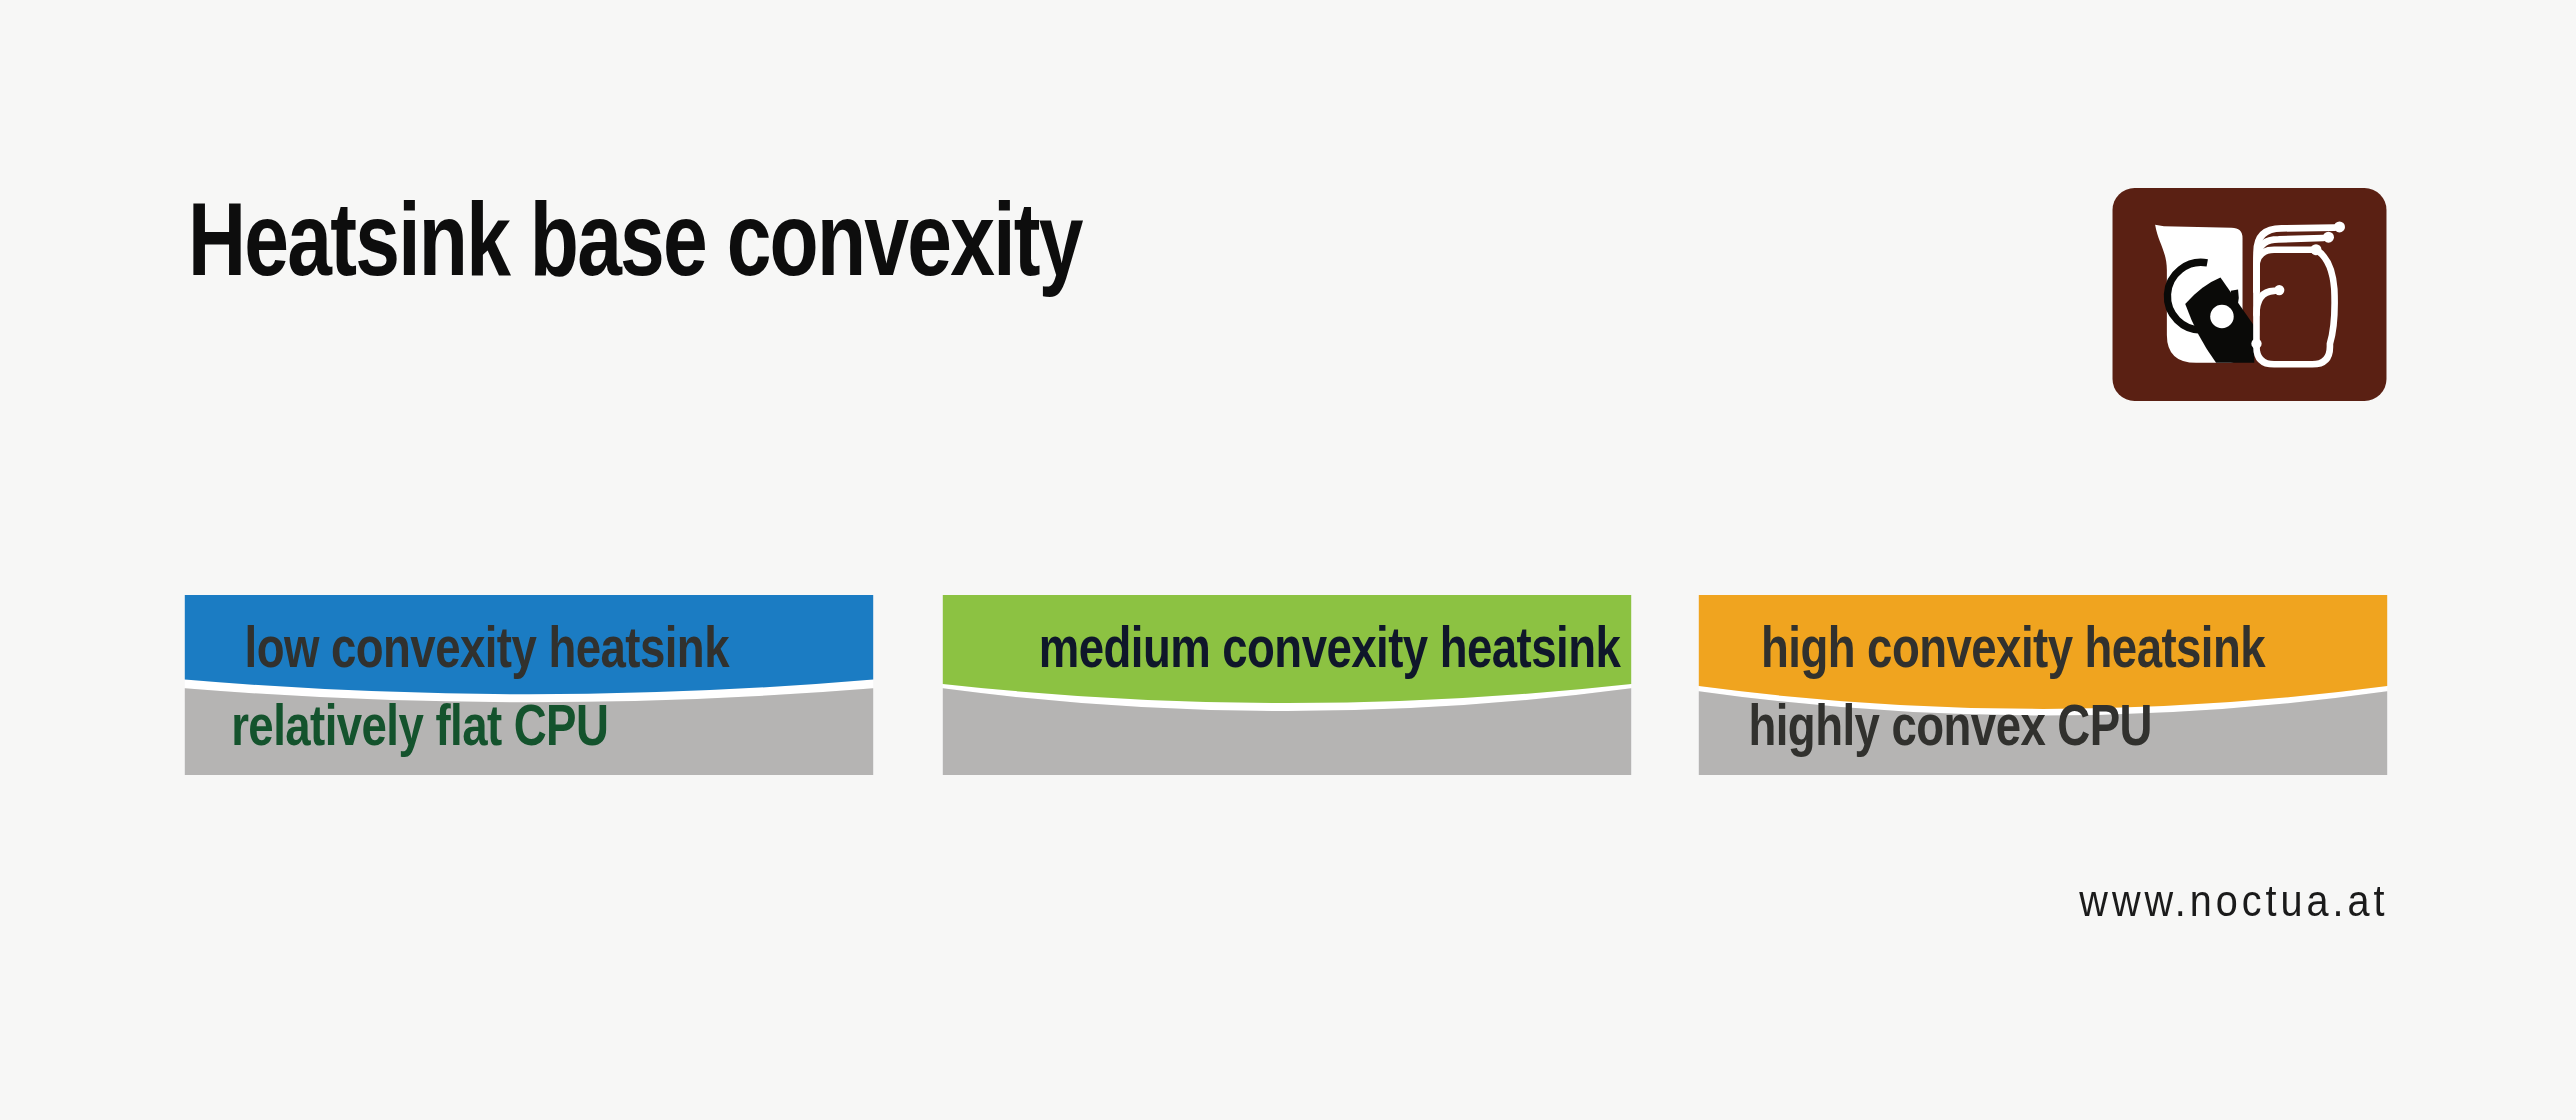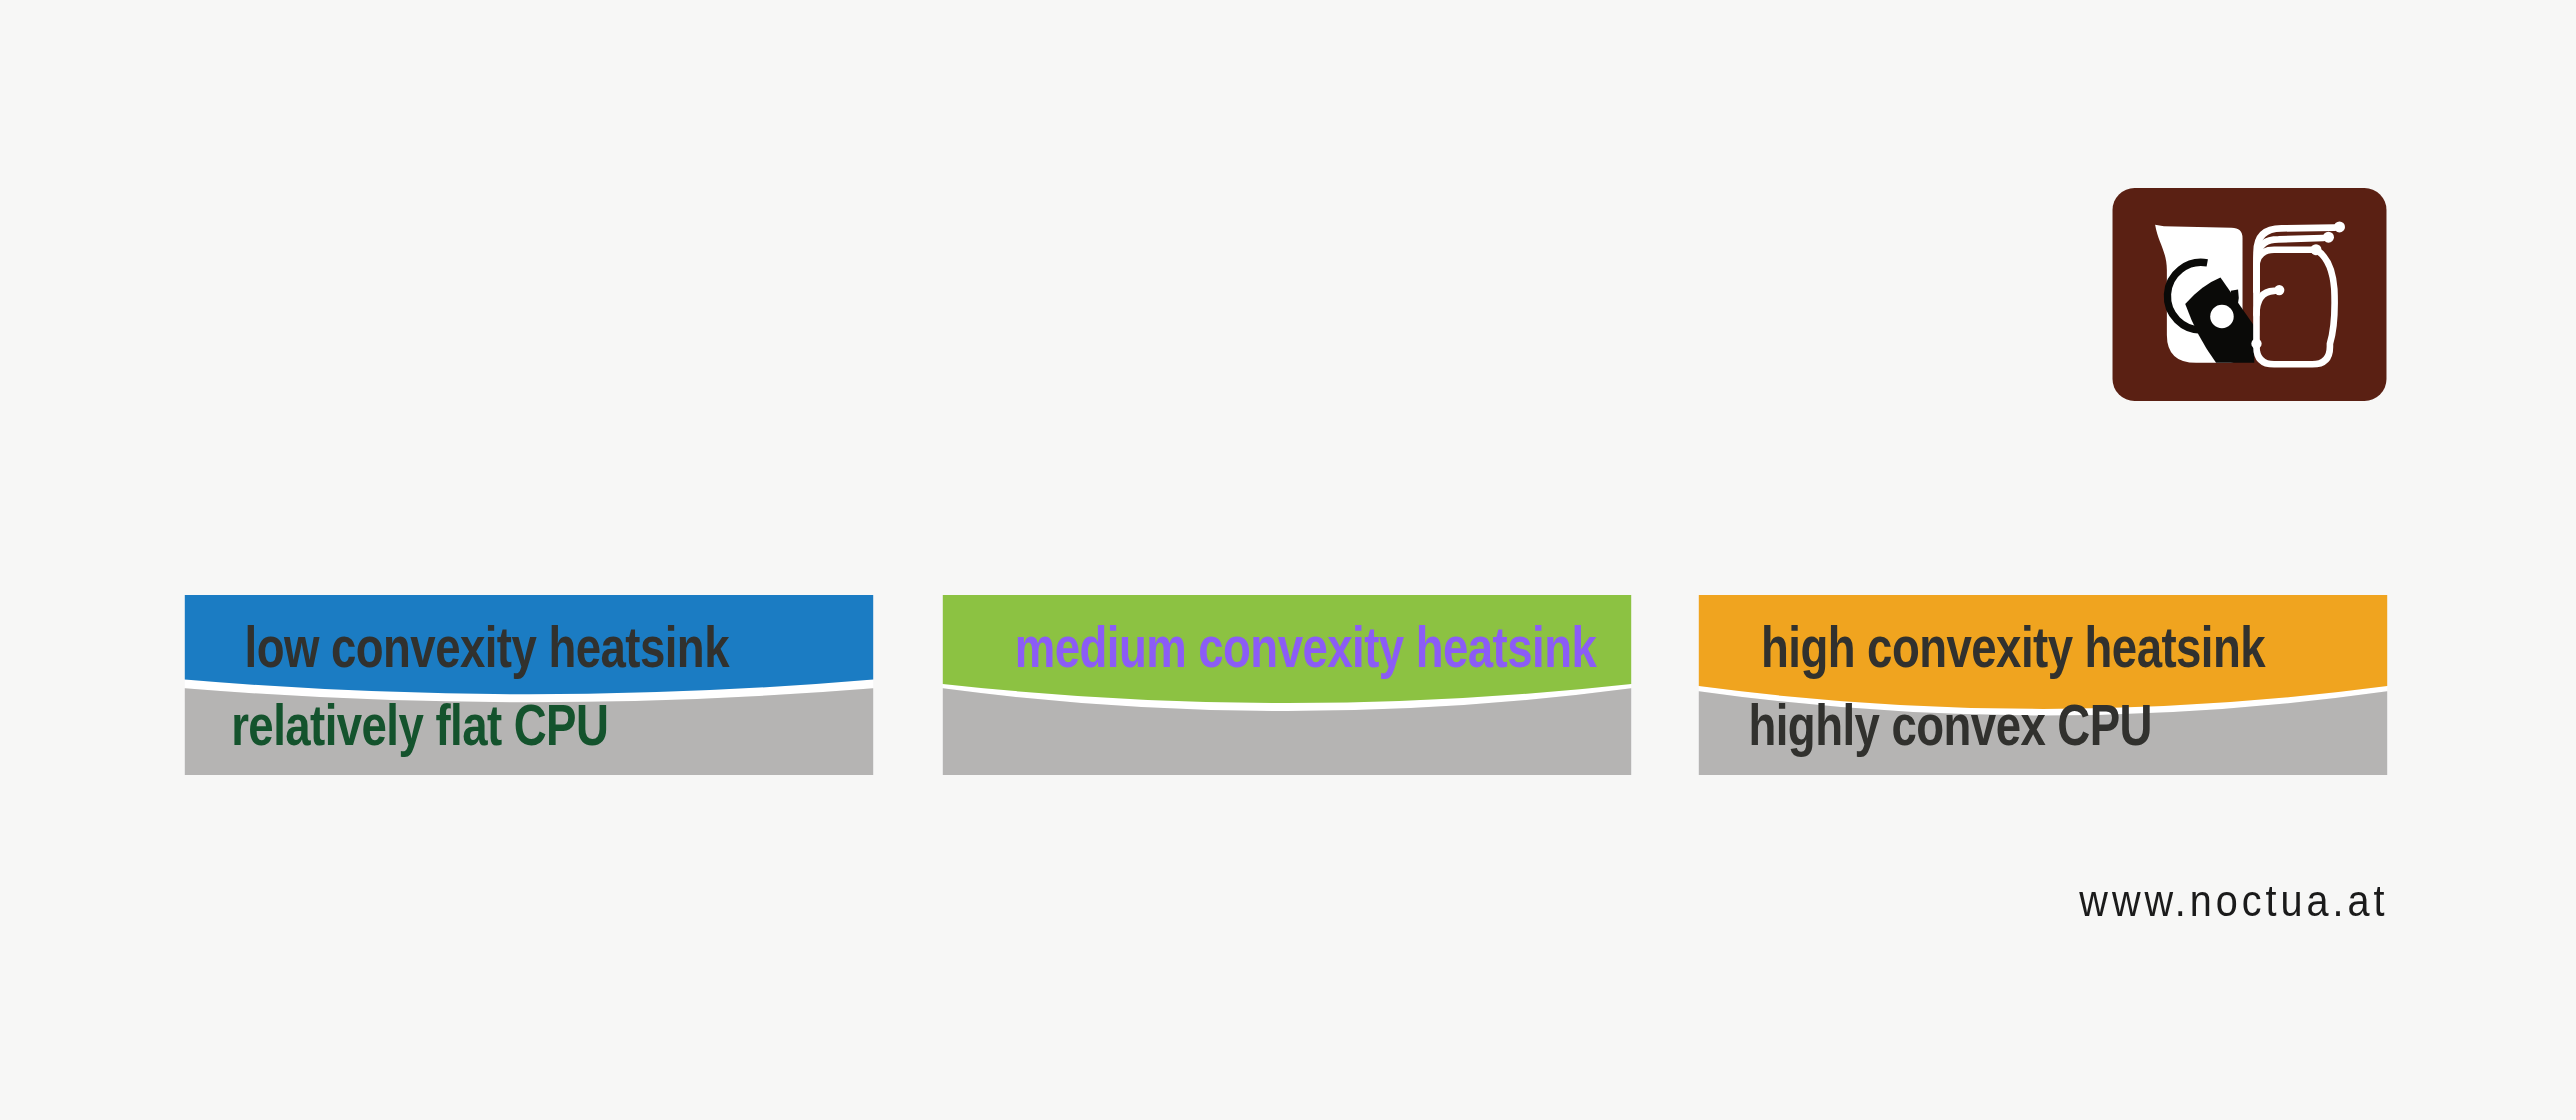--- a/index.html
+++ b/index.html
@@ -80,20 +80,23 @@
     display: inline-block;
     transform: scaleX(0.9);
     transform-origin: right center;
   }
 </style>
 </head>
 <body>
 
 <div class="canvas" style="background: rgb(247, 247, 246);">
 
+  <h1 class="title" style="color: rgb(13, 13, 13);">
+    <span class="cond">Heatsink base convexity</span>
+  </h1>
 
   <div class="logo">
     <svg viewBox="0 0 373 290" width="275" height="213">
       <rect x="0" y="0" width="373" height="290" rx="30" fill="#5a2013"></rect>
       <g>
         <path d="M58,50 C62,74 74,86 74,112 L74,200 Q74,238 114,238 L156,238 Q177,238 177,216 L177,68 Q177,54 162,54 L70,52 Z" fill="#ffffff"></path>
         <path d="M129,102 A46,46 0 1 0 166,139" fill="none" stroke-width="10" stroke="#0a0a08"></path>
         <path d="M99,158 Q122,132 147,122 L193,188 L193,238 L141,238 Q115,203 99,158 Z" fill="#0a0a08"></path>
         <circle cx="149" cy="175" r="16" fill="#ffffff"></circle>
       </g>
@@ -126,21 +129,21 @@
       <span class="cond">relatively flat CPU</span>
     </div>
   </div>
 
   <div class="pair pair-2">
     <svg viewBox="0 0 937 245" width="690" height="180">
       <path d="M0,121 Q468.5,173 937,121 L937,127 Q468.5,189 0,127 Z" fill="#ffffff"></path>
       <path d="M0,0 L937,0 L937,121 Q468.5,173 0,121 Z" fill="#8cc242"></path>
       <path d="M0,127 Q468.5,189 937,127 L937,245 L0,245 Z" fill="#b5b4b3"></path>
     </svg>
-    <div class="pair-label hs-label" style="color: #8b5cf6;">
+    <div class="pair-label hs-label" style="color: #0f172a; padding-left: 24px;">
       <span class="cond">medium convexity heatsink</span>
     </div>
   </div>
 
   <div class="pair pair-3">
     <svg viewBox="0 0 937 245" width="690" height="180">
       <path d="M0,124 Q468.5,186 937,124 L937,131 Q468.5,197 0,131 Z" fill="#ffffff"></path>
       <path d="M0,0 L937,0 L937,124 Q468.5,186 0,124 Z" fill="#f0a41f"></path>
       <path d="M0,131 Q468.5,197 937,131 L937,245 L0,245 Z" fill="#b5b4b3"></path>
     </svg>

